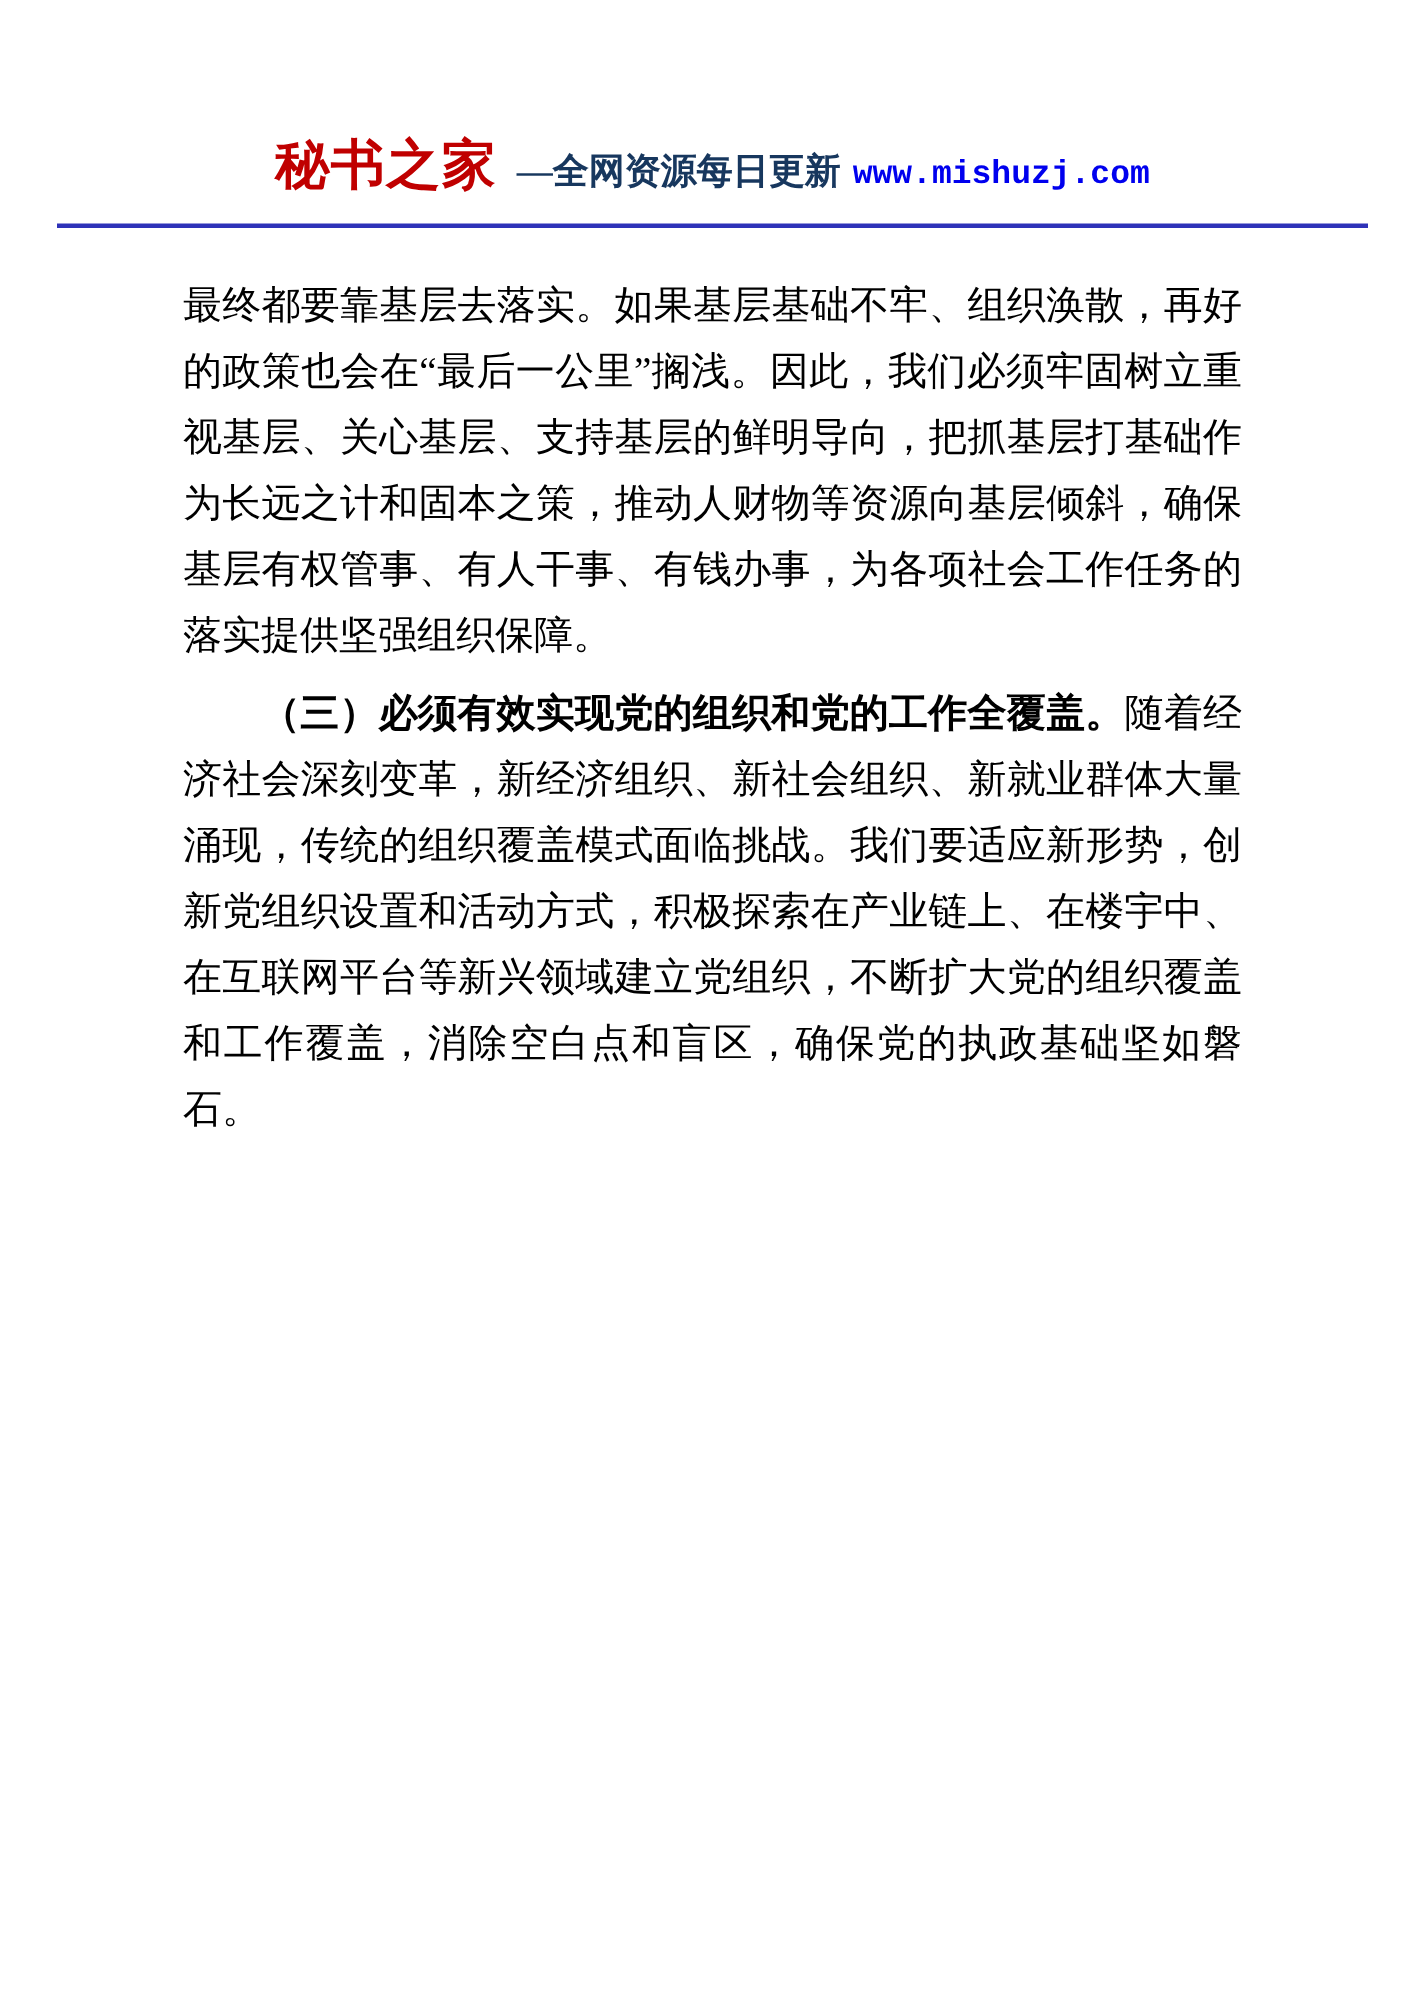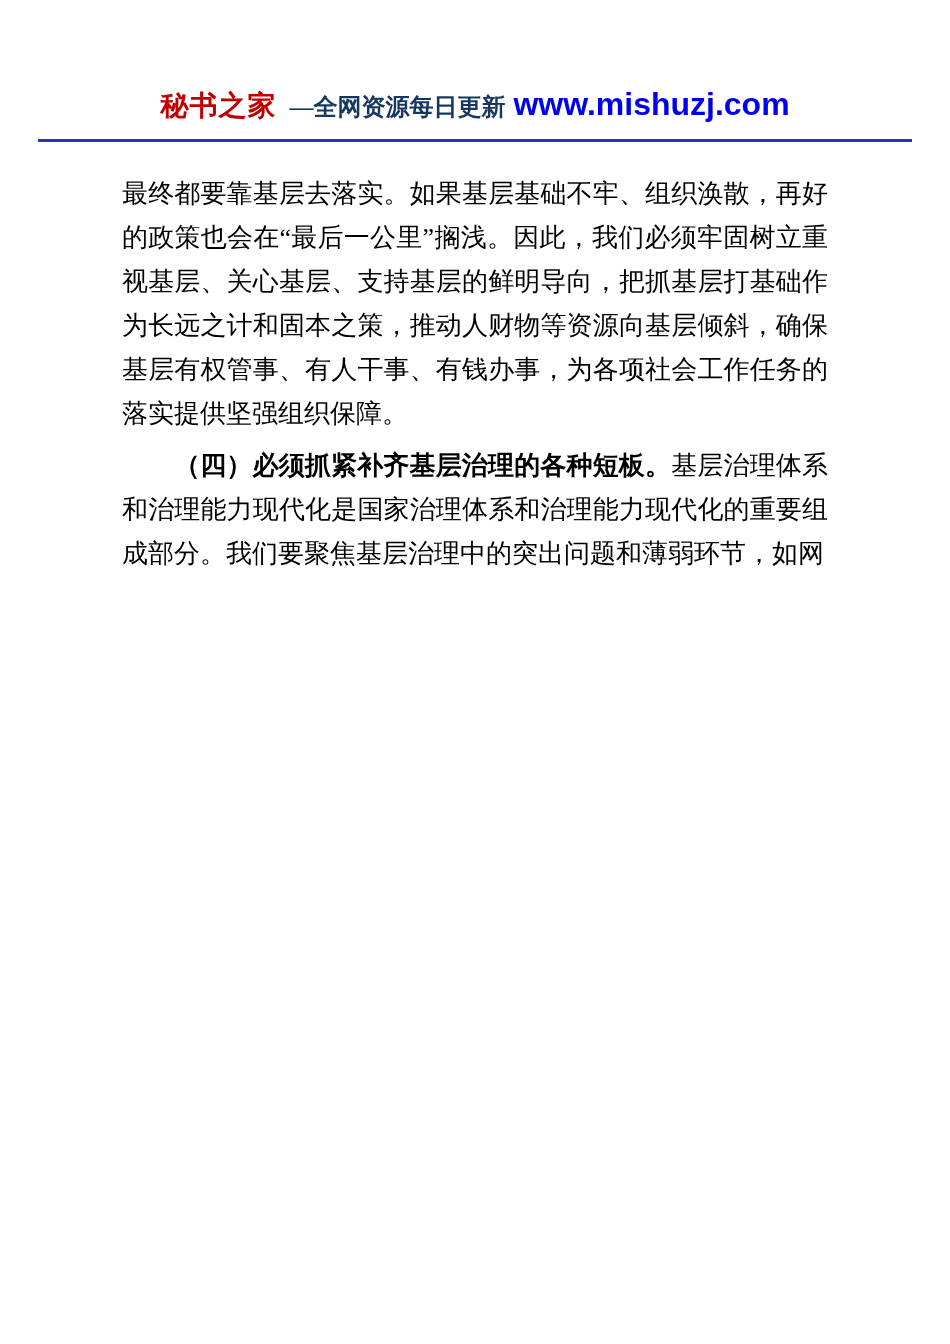--- a/index.html
+++ b/index.html
@@ -19,34 +19,34 @@
     min-height: 1344px;
     background: #ffffff;
     box-sizing: border-box;
   }
   .doc-header {
     padding-top: 86px;
     text-align: center;
     white-space: nowrap;
   }
   .site-name {
-    font-size: 28px;
+    font-size: 36px;
     font-weight: bold;
     letter-spacing: 1px;
   }
   .site-tagline {
     font-size: 24px;
     font-weight: bold;
     margin-right: 8px;
   }
   .site-url {
-    font-size: 32px;
+    font-size: 22px;
     font-weight: bold;
     text-decoration: none;
-    font-family: Liberation Sans, sans-serif;
+    font-family: Liberation Mono, monospace;
   }
   .header-divider {
     height: 3px;
     margin: 14px 38px 0 38px;
   }
   .doc-body {
     width: 706px;
     margin: 30px auto 0 auto;
     font-size: 26px;
     line-height: 44px;
@@ -72,16 +72,16 @@
 <div class="page">
 
   <div class="doc-header">
     <span class="site-name" style="color: rgb(192, 0, 0);">秘书之家</span><span class="site-tagline" style="color: rgb(23, 55, 94); margin-left: 13px;">—全网资源每日更新</span><a class="site-url" href="#" style="color: rgb(0, 0, 238);">www.mishuzj.com</a>
   </div>
 
   <div class="header-divider" style="background: rgb(46, 50, 184);"></div>
 
   <div class="doc-body">
     <p class="para"><span class="lead"></span><span>最终都要靠基层去落实。如果基层基础不牢、组织涣散，再好的政策也会在“最后一公里”搁浅。因此，我们必须牢固树立重视基层、关心基层、支持基层的鲜明导向，把抓基层打基础作为长远之计和固本之策，推动人财物等资源向基层倾斜，确保基层有权管事、有人干事、有钱办事，为各项社会工作任务的落实提供坚强组织保障。</span></p>
-    <p class="para indent"><span class="lead">（四）必须抓紧补齐基层治理的各种短板。</span><span>基层治理体系和治理能力现代化是国家治理体系和治理能力现代化的重要组成部分。我们要聚焦基层治理中的突出问题和薄弱环节，如网</span></p>
+    <p class="para indent"><span class="lead">（三）必须有效实现党的组织和党的工作全覆盖。</span><span>随着经济社会深刻变革，新经济组织、新社会组织、新就业群体大量涌现，传统的组织覆盖模式面临挑战。我们要适应新形势，创新党组织设置和活动方式，积极探索在产业链上、在楼宇中、在互联网平台等新兴领域建立党组织，不断扩大党的组织覆盖和工作覆盖，消除空白点和盲区，确保党的执政基础坚如磐石。</span></p>
   </div>
 
 </div>
 
 </body></html>

